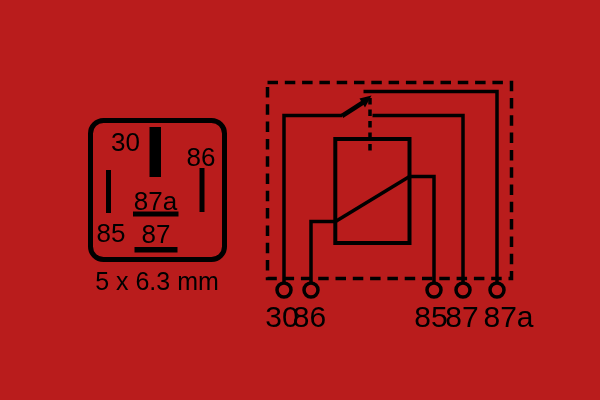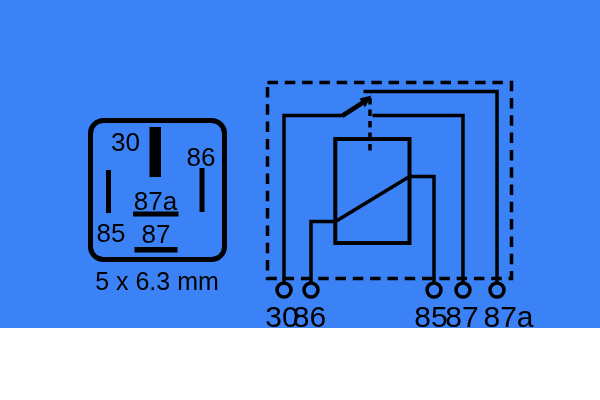--- a/index.html
+++ b/index.html
@@ -3,22 +3,22 @@
 <meta charset="utf-8">
 <style>
   html, body {
     margin: 0;
     padding: 0;
     background: #ffffff;
   }
   .canvas {
     position: relative;
     width: 600px;
-    height: 328px;
-    background: #3b82f6;
+    height: 400px;
+    background: #b91c1c;
     overflow: hidden;
     font-family: "Liberation Sans", "DejaVu Sans", sans-serif;
   }
   svg { display: block; }
   .ink-stroke {
     stroke: #000000;
     fill: none;
   }
   .ink-fill {
     fill: #000000;

